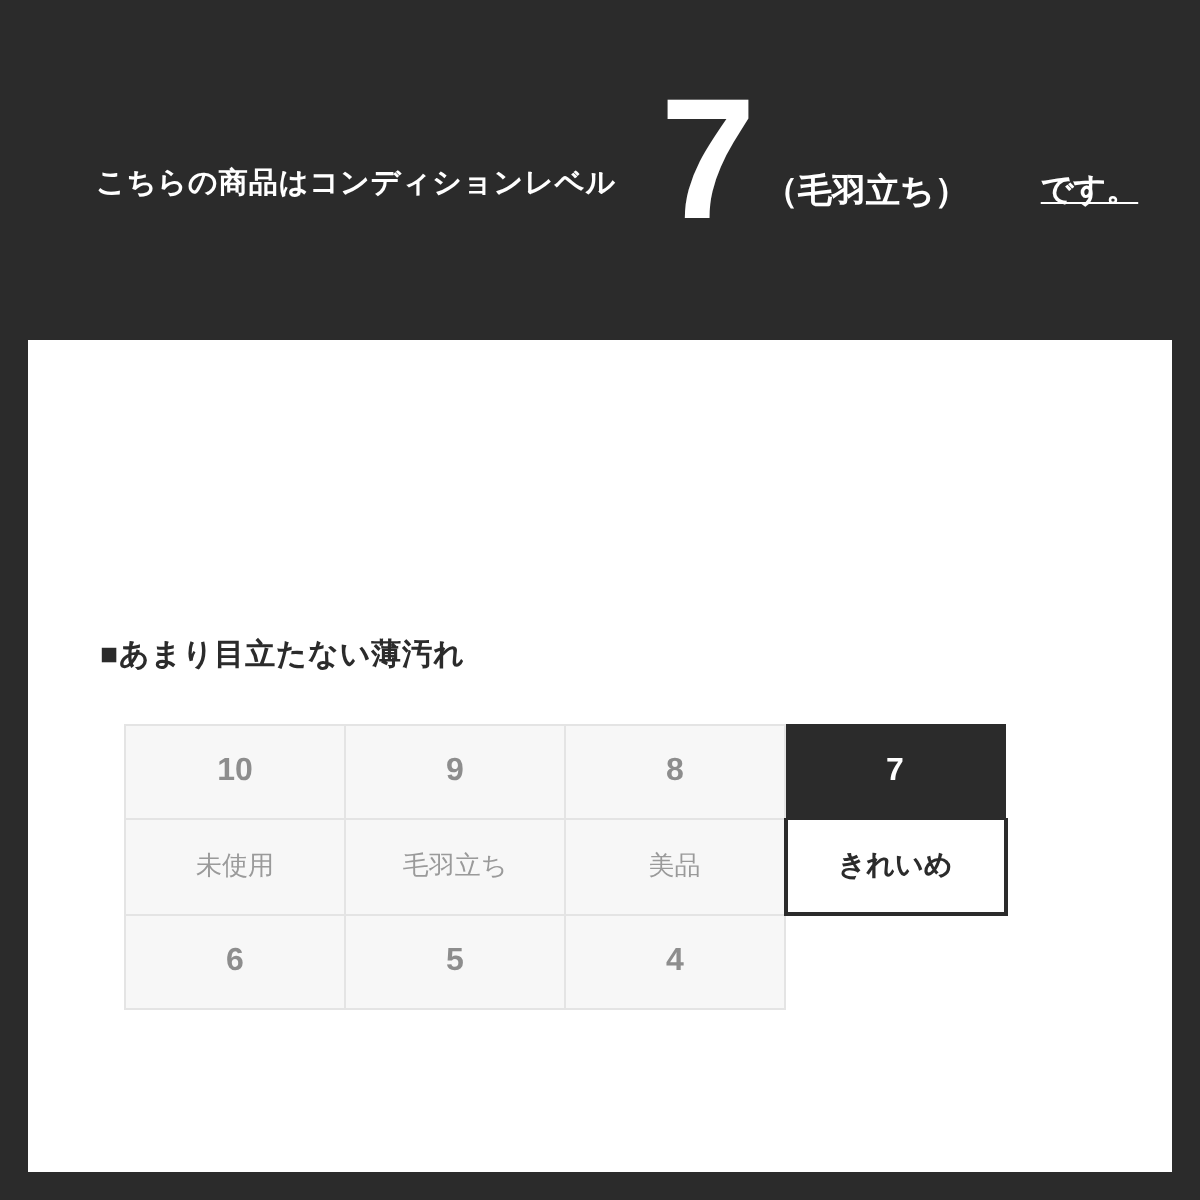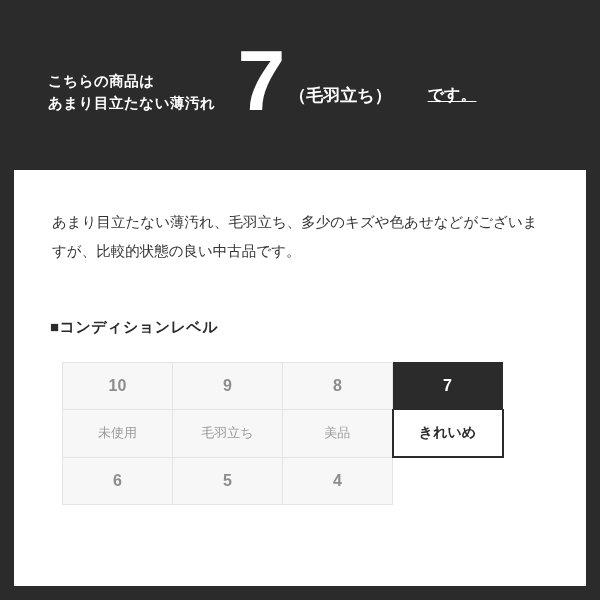--- a/index.html
+++ b/index.html
@@ -35,21 +35,21 @@
     position: absolute;
     left: 48px;
     top: 0;
     right: 24px;
     height: 168px;
     display: flex;
     align-items: center;
   }
   .header-lines {
     display: flex;
-    flex-direction: column;
+    flex-direction: row;
     justify-content: center;
     line-height: 1.5;
     font-size: 14.5px;
     font-weight: bold;
     letter-spacing: 0.5px;
     color: #ffffff;
     margin-top: 18px;
   }
   .big-number {
     font-size: 86px;
@@ -155,33 +155,32 @@
 </style>
 </head>
 <body>
 
 <div class="page">
 
   <div class="header">
     <div class="header-inner">
       <div class="header-lines">
         <span>こちらの商品は</span>
-        <span>あまり目立たない薄汚れ</span>
+        <span>コンディションレベル</span>
       </div>
       <div class="big-number">7</div>
       <div class="paren-label">（毛羽立ち）</div>
       <div class="desu">です。</div>
     </div>
   </div>
 
   <div class="body-panel">
 
-    <div class="desc">あまり目立たない薄汚れ、毛羽立ち、多少のキズや色あせなどがございますが、比較的状態の良い中古品です。</div>
-
-    <div class="section-title">■コンディションレベル</div>
+
+    <div class="section-title">■あまり目立たない薄汚れ</div>
 
     <table class="rank-table">
       <tbody>
 
         <tr>
           <td class="num">10</td>
           <td class="num">9</td>
           <td class="num">8</td>
           <td class="sel-num">7</td>
         </tr>

